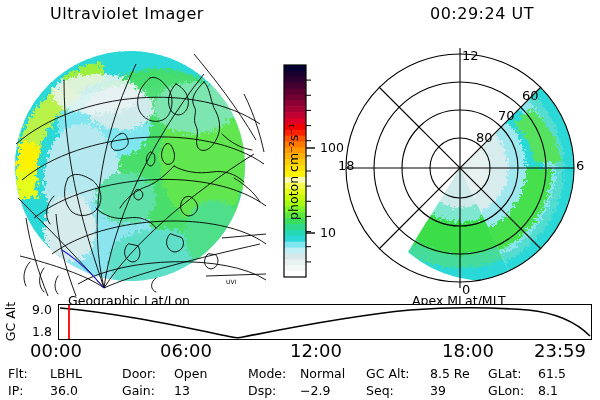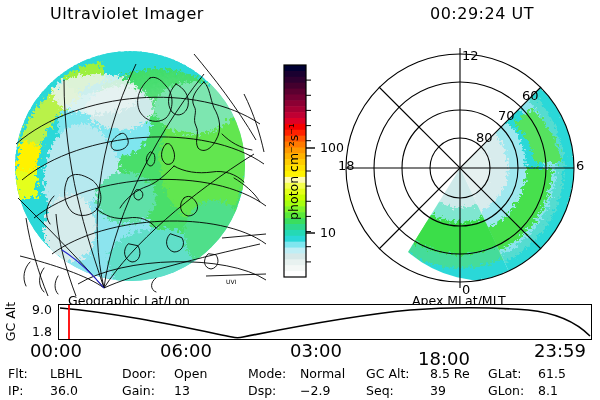--- a/index.html
+++ b/index.html
@@ -323,22 +323,22 @@
   <svg class="abs" style="left:58px;top:4px;" width="534" height="36" viewBox="0 0 534 36">
     <rect x="0.5" y="0.5" width="533" height="35" fill="#ffffff" stroke="#000" stroke-width="1"></rect>
     <path d="M 2 4 C 60 9, 120 22, 174 33 C 178 34, 181 34, 185 33
              C 240 22, 300 11, 352 6 C 392 3, 430 3, 470 6
              C 500 9, 520 20, 532 32" fill="none" stroke="#000" stroke-width="1.6"></path>
     <line id="alt-cursor" x1="11" y1="1" x2="11" y2="35" stroke-width="1.8" stroke="#ff0000"></line>
   </svg>
 
   <span class="alt-xtick" id="alt-x0" style="left:30px;">00:00</span>
   <span class="alt-xtick" id="alt-x1" style="left:160px;">06:00</span>
-  <span class="alt-xtick" id="alt-x2" style="left:290px;">03:00</span>
-  <span class="alt-xtick" id="alt-x3" style="left:418px;margin-top:8px;">18:00</span>
+  <span class="alt-xtick" id="alt-x2" style="left:290px;">12:00</span>
+  <span class="alt-xtick" id="alt-x3" style="left:442px;">18:00</span>
   <span class="alt-xtick" id="alt-x4" style="left:534px;">23:59</span>
 </div>
 
 <div id="status" class="abs">
   <div id="status-row1">
       <span class="st st-k" style="left: 8px; top: 0px;">Flt:</span>
       <span class="st st-v" style="left: 50px; top: 0px;">LBHL</span>
       <span class="st st-k" style="left: 122px; top: 0px;">Door:</span>
       <span class="st st-v" style="left: 174px; top: 0px;">Open</span>
       <span class="st st-k" style="left: 248px; top: 0px;">Mode:</span>

